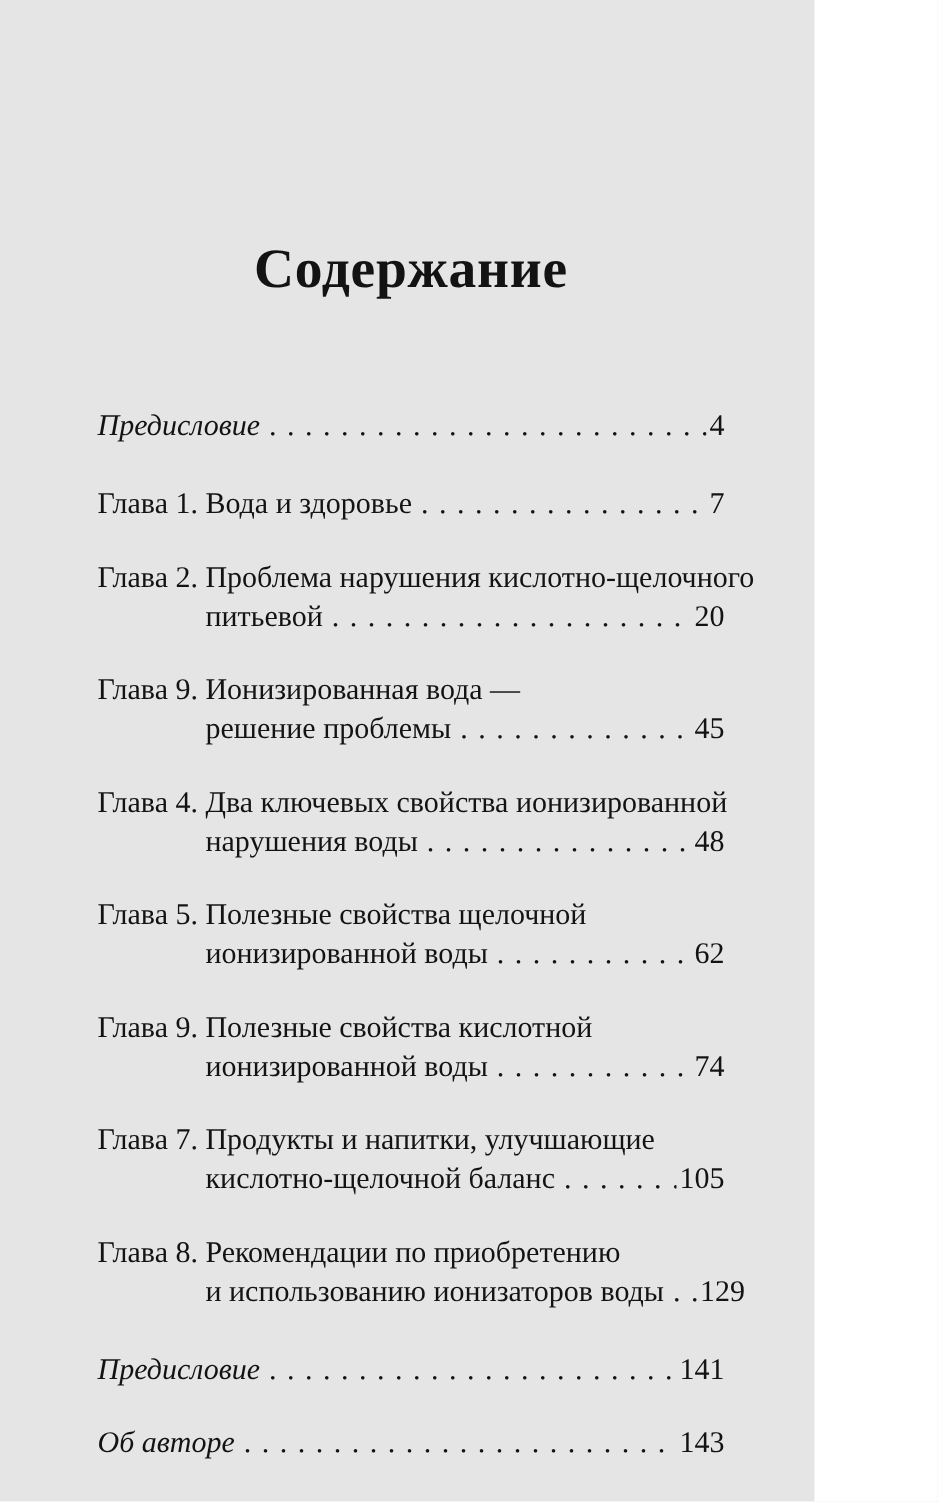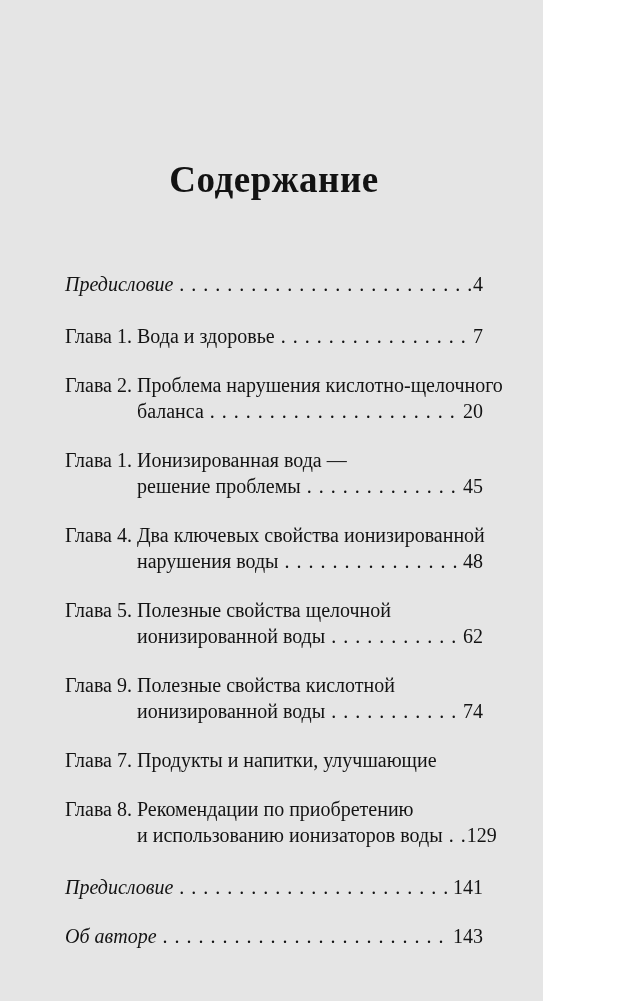--- a/index.html
+++ b/index.html
@@ -84,27 +84,27 @@
       <div class="entry space-large">
         <div class="line last">
           <span class="txt">Глава 1. Вода и здоровье</span>
           <span class="leader"></span>
           <span class="pg">7</span>
         </div>
       </div>
       <div class="entry">
         <div class="line"><span class="txt">Глава 2. Проблема нарушения кислотно-щелочного</span></div>
         <div class="line cont last">
-          <span class="txt">баланса</span>
+          <span class="txt">питьевой</span>
           <span class="leader"></span>
           <span class="pg">20</span>
         </div>
       </div>
       <div class="entry">
-        <div class="line"><span class="txt">Глава 1. Ионизированная вода —</span></div>
+        <div class="line"><span class="txt">Глава 9. Ионизированная вода —</span></div>
         <div class="line cont last">
           <span class="txt">решение проблемы</span>
           <span class="leader"></span>
           <span class="pg">45</span>
         </div>
       </div>
       <div class="entry">
         <div class="line"><span class="txt">Глава 4. Два ключевых свойства ионизированной</span></div>
         <div class="line cont last">
           <span class="txt">нарушения воды</span>
@@ -123,20 +123,25 @@
       <div class="entry">
         <div class="line"><span class="txt">Глава 9. Полезные свойства кислотной</span></div>
         <div class="line cont last">
           <span class="txt">ионизированной воды</span>
           <span class="leader"></span>
           <span class="pg">74</span>
         </div>
       </div>
       <div class="entry">
         <div class="line"><span class="txt">Глава 7. Продукты и напитки, улучшающие</span></div>
+        <div class="line cont last">
+          <span class="txt">кислотно-щелочной баланс</span>
+          <span class="leader"></span>
+          <span class="pg">105</span>
+        </div>
       </div>
       <div class="entry">
         <div class="line"><span class="txt">Глава 8. Рекомендации по приобретению</span></div>
         <div class="line cont last">
           <span class="txt">и использованию ионизаторов воды</span>
           <span class="leader"></span>
           <span class="pg">129</span>
         </div>
       </div>
       <div class="entry italic space-large">

